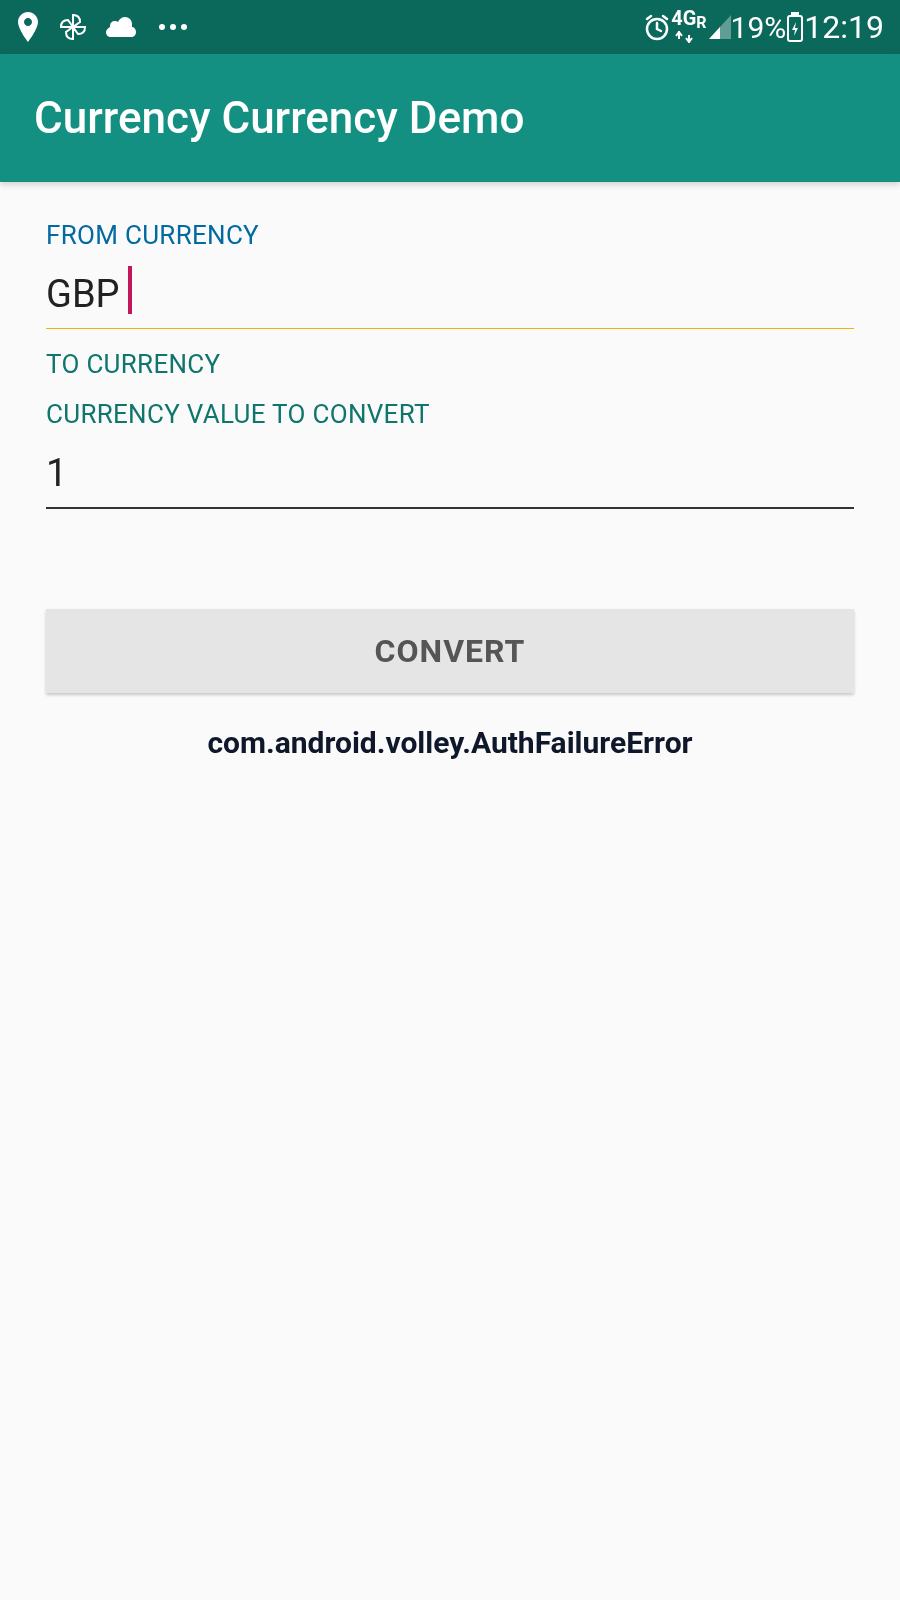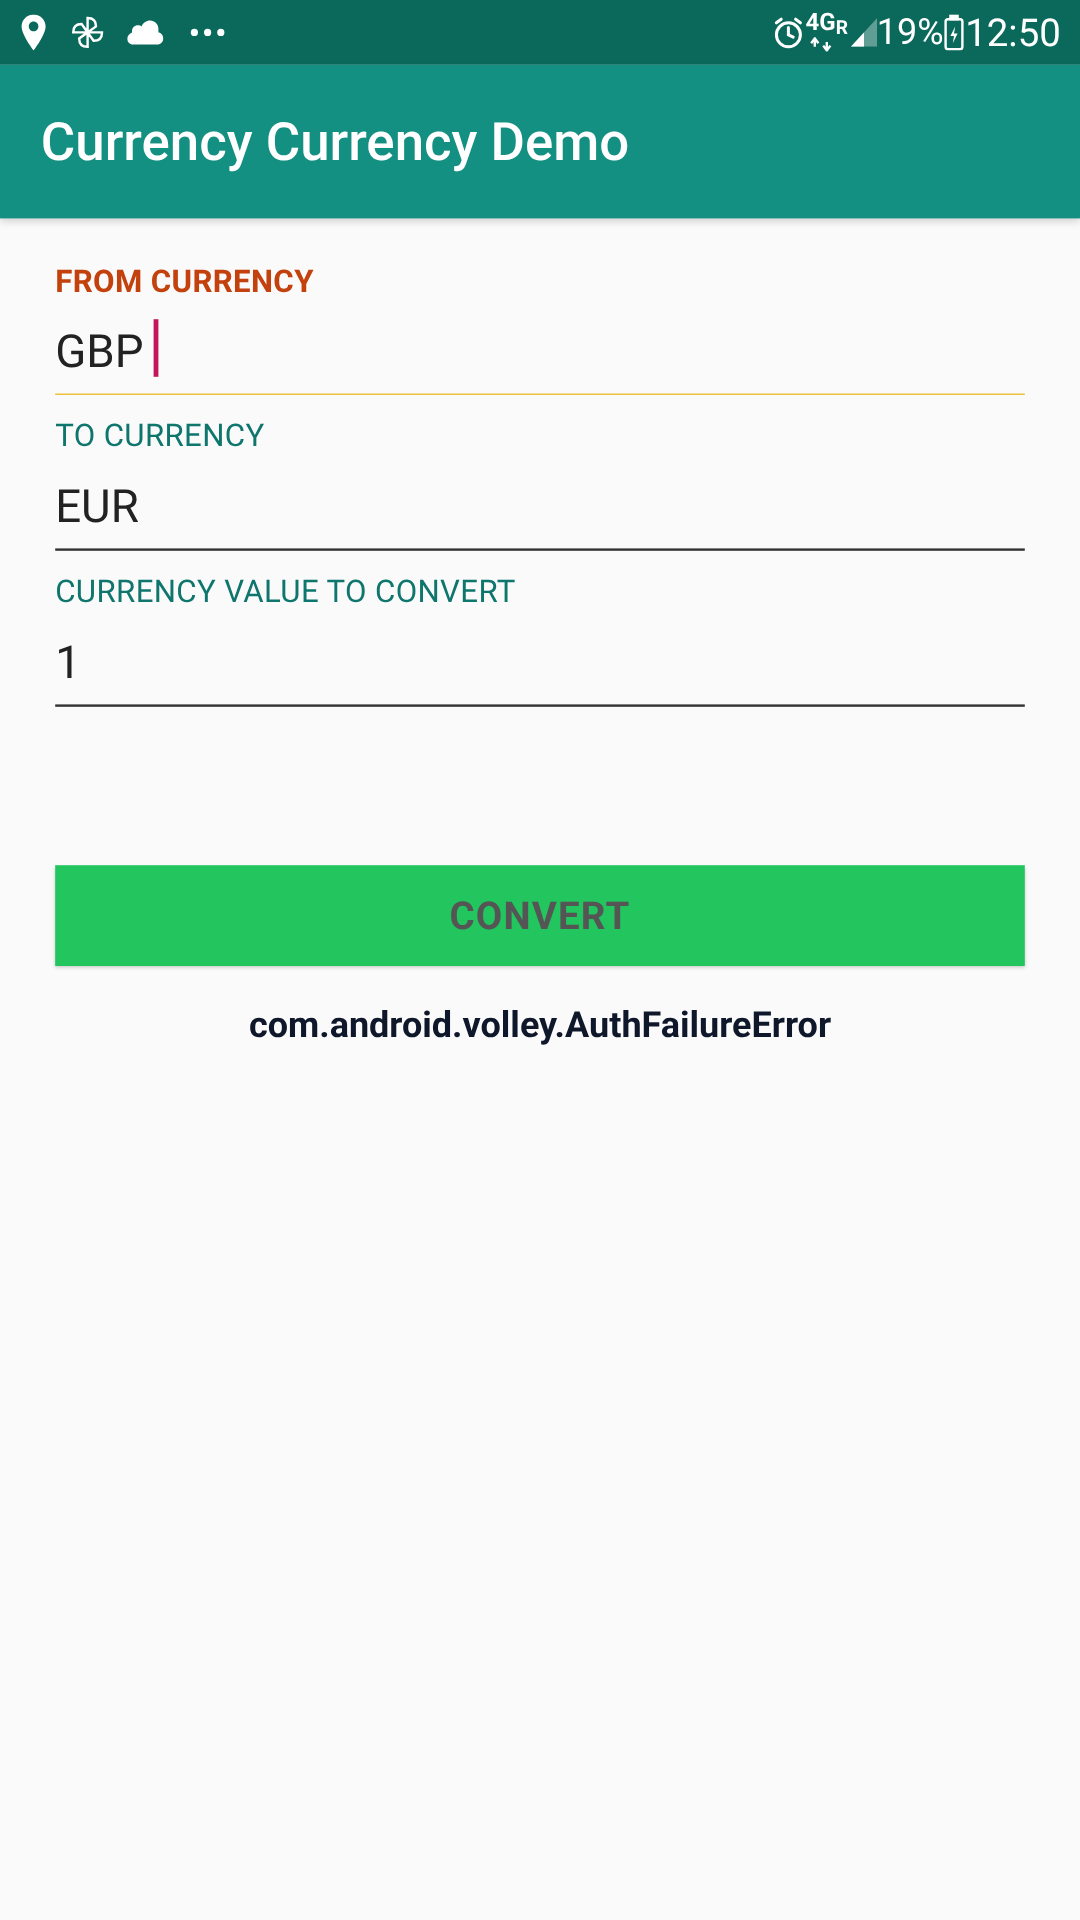--- a/index.html
+++ b/index.html
@@ -58,22 +58,21 @@
     .field-group {
       margin-bottom: 20px;
     }
     .field-label {
       font-size: 26px;
       letter-spacing: 0.3px;
       margin-bottom: 18px;
       font-weight: 400;
     }
     .field-label.active {
-      color: #c2410c;
-      font-weight: bold;
+      color: #0369a1;
     }
     .field-label.inactive {
       color: #0f766e;
     }
     .field-input {
       width: 100%;
       border: none;
       border-bottom: 2px solid #333;
       background: transparent;
       font-size: 38px;
@@ -92,22 +91,22 @@
       position: absolute;
       left: 82px;
       top: -2px;
       width: 4px;
       height: 48px;
       background: #c2185b;
     }
     .convert-button {
       width: 100%;
       height: 84px;
-      margin-top: 112px;
-      background: #22c55e;
+      margin-top: 80px;
+      background: #e5e5e5;
       border: none;
       font-size: 32px;
       font-weight: 700;
       color: #555;
       letter-spacing: 1px;
       box-shadow: 0 2px 3px rgba(0,0,0,0.2);
       cursor: pointer;
       font-family: inherit;
     }
     .error-text {
@@ -186,40 +185,39 @@
         </svg>
     </span>
     <span class="battery-pct">19%</span>
     <span class="status-icon">
       <svg width="18" height="30" viewBox="0 0 18 30" fill="none" stroke="white" stroke-width="2">
           <rect x="2" y="4" width="14" height="25" rx="2"></rect>
           <rect x="6" y="1" width="6" height="3" fill="white"></rect>
           <path d="M10 10l-4 8h3l-1 6 4-8h-3z" fill="white" stroke="none"></path>
         </svg>
     </span>
-    <span class="clock">12:50</span>
+    <span class="clock">12:19</span>
   </div>
 </div>
 
 <div class="app-bar">
   <div class="app-title">Currency Currency Demo</div>
 </div>
 
 <div class="content">
   <div class="field-group">
     <div class="field-label active">FROM CURRENCY</div>
     <div class="input-wrap">
       <input class="field-input active" value="GBP" style="">
       <div class="cursor"></div>
     </div>
   </div>
 
   <div class="field-group">
     <div class="field-label inactive">TO CURRENCY</div>
-    <input class="field-input" value="EUR" style="">
   </div>
 
   <div class="field-group">
     <div class="field-label inactive">CURRENCY VALUE TO CONVERT</div>
     <input class="field-input" value="1" style="">
   </div>
 
   <button class="convert-button">CONVERT</button>
 
   <div class="error-text">com.android.volley.AuthFailureError</div>

